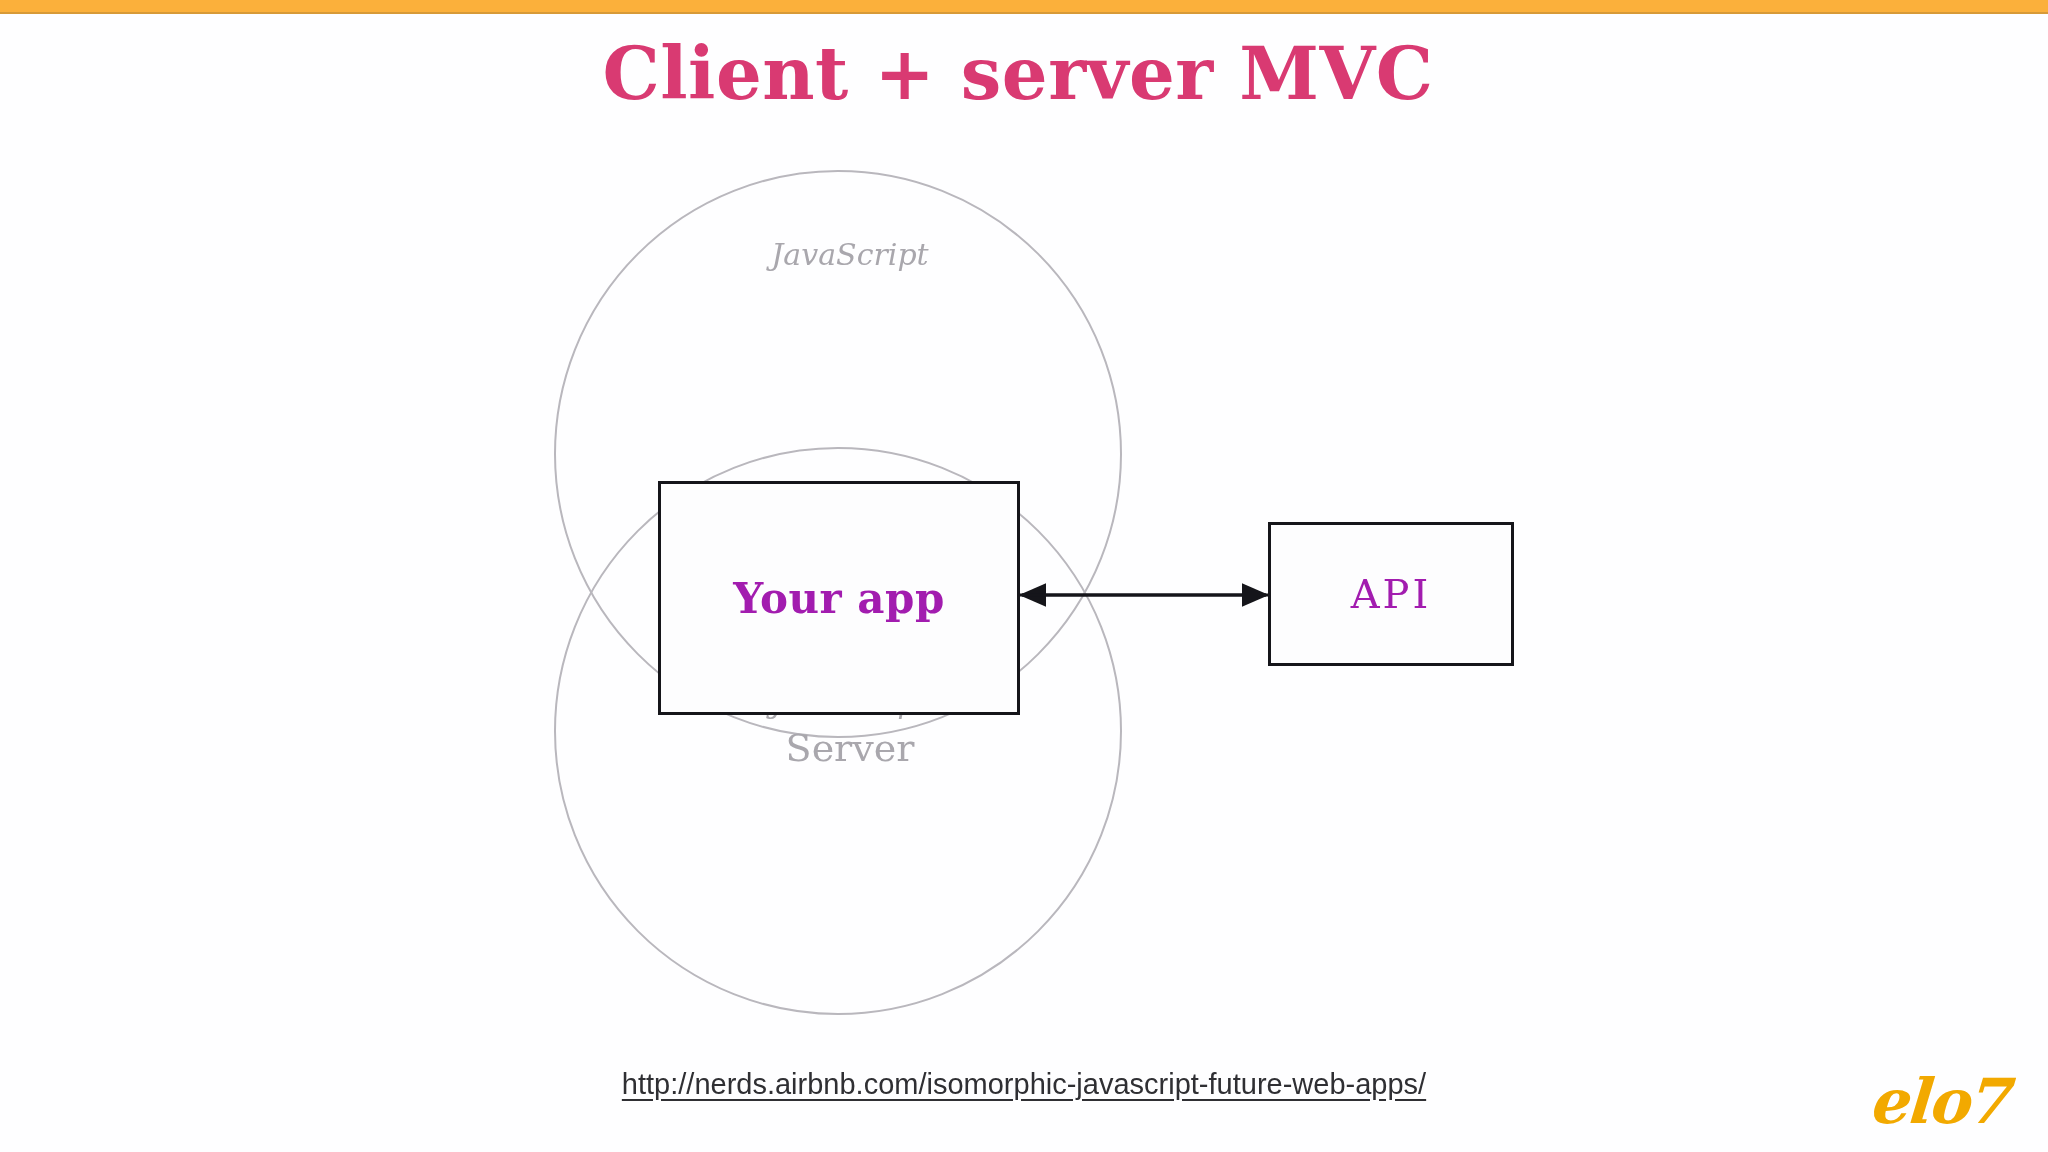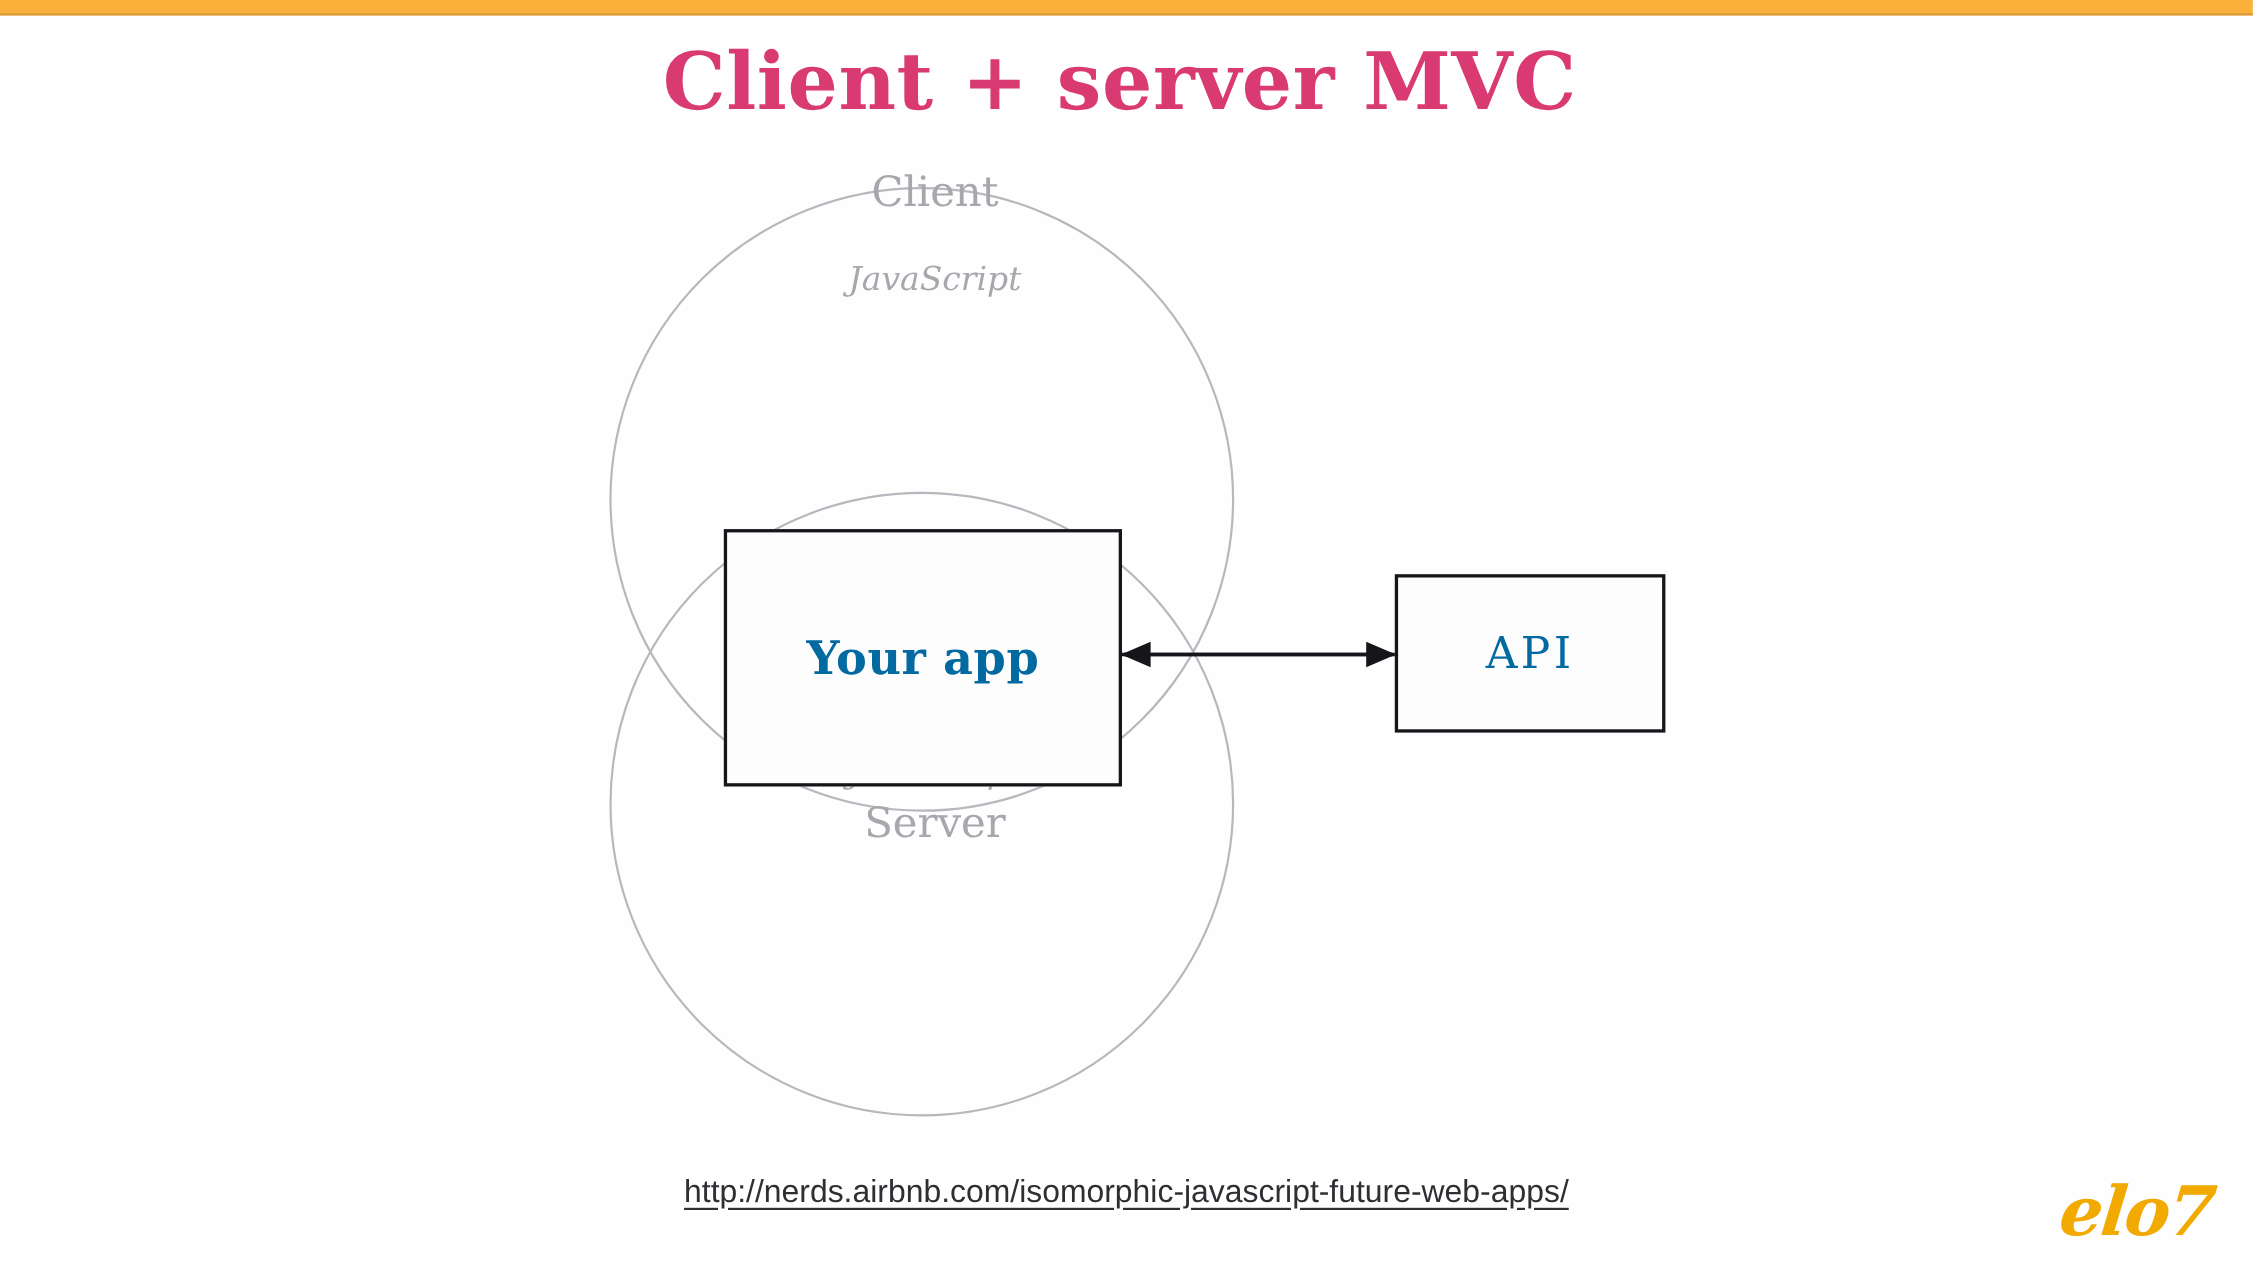--- a/index.html
+++ b/index.html
@@ -98,21 +98,21 @@
     position: absolute;
     border: 3px solid #15151a;
     background: #fdfdfe;
     box-sizing: border-box;
     display: flex;
     align-items: center;
     justify-content: center;
   }
   .node-label {
     font-family: "DejaVu Serif", "Liberation Serif", serif;
-    color: #0369a1;
+    color: #a21caf;
     white-space: nowrap;
     text-align: center;
   }
 
   #box-your-app {
     left: 658px;
     top: 481px;
     width: 362px;
     height: 234px;
   }
@@ -173,21 +173,20 @@
 
   <div id="top-bar"></div>
 
   <div id="title">Client + server MVC</div>
 
   <div id="venn">
 
     <div class="venn-circle" id="circle-client"></div>
     <div class="venn-circle" id="circle-server"></div>
 
-    <div class="venn-label reg" id="label-client">Client</div>
 
     <div class="venn-label ital" id="label-js-client">JavaScript</div>
 
     <div class="venn-label ital" id="label-js-server">JavaScript</div>
 
     <div class="venn-label reg" id="label-server">Server</div>
   </div>
 
   <div class="node-box" id="box-your-app">
     <span class="node-label">Your app</span>

